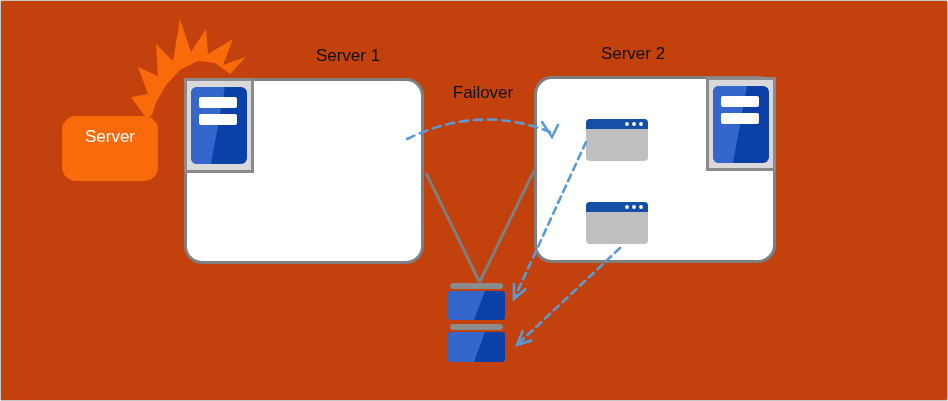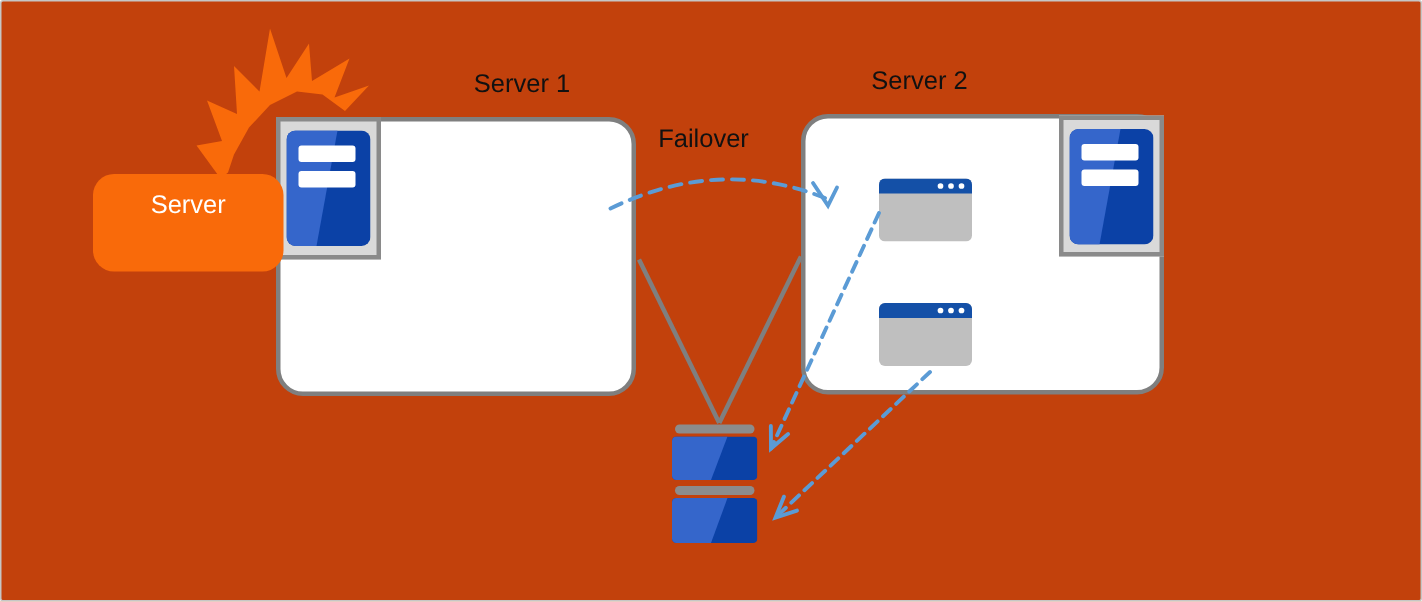--- a/index.html
+++ b/index.html
@@ -37,43 +37,43 @@
     z-index:2;
     display:flex;align-items:center;justify-content:center;
   }
   .app-window{position:absolute;z-index:2;}
   .disk{position:absolute;z-index:4;}
   .overlay{
     position:absolute;left:0;top:0;width:948px;height:401px;
     z-index:3;pointer-events:none;
   }
   .badge{
-    position:absolute;left:61px;top:115px;width:127px;height:65px;
+    position:absolute;left:61px;top:115px;width:96px;height:65px;
     box-sizing:border-box;
     background:#f96a0a;
     border-radius:14px;
     color:#ffffff;
     font-size:17px;
     text-align:center;
     padding-top:10px;
     line-height:22px;
     z-index:4;
   }
 </style>
 </head>
 <body>
 
 <div class="canvas">
 
   <div class="server-box" style="left:183px;top:77px;width:240px;height:186px;"></div>
   <div class="server-box" style="left:533px;top:75px;width:242px;height:187px;"></div>
 
   <div class="lbl" style="left:347px;top:46px;">Server 1</div>
-  <div class="lbl" style="left:612px;top:44px;">Server 2</div>
-  <div class="lbl" style="left:468px;top:83px;">Failover</div>
+  <div class="lbl" style="left:632px;top:44px;">Server 2</div>
+  <div class="lbl" style="left:482px;top:83px;">Failover</div>
 
   <div class="lbl" style="left:631px;top:93px;">Application A</div>
   <div class="lbl" style="left:632px;top:176px;">Application A</div>
 
   <div class="server-icon-frame" style="left:183px;top:77px;width:70px;height:95px;">
     <svg width="56" height="77" viewBox="0 0 56 77">
       <defs>
           <clipPath id="t1">
             <rect x="0" y="0" width="56" height="77" rx="6"></rect>
           </clipPath>

